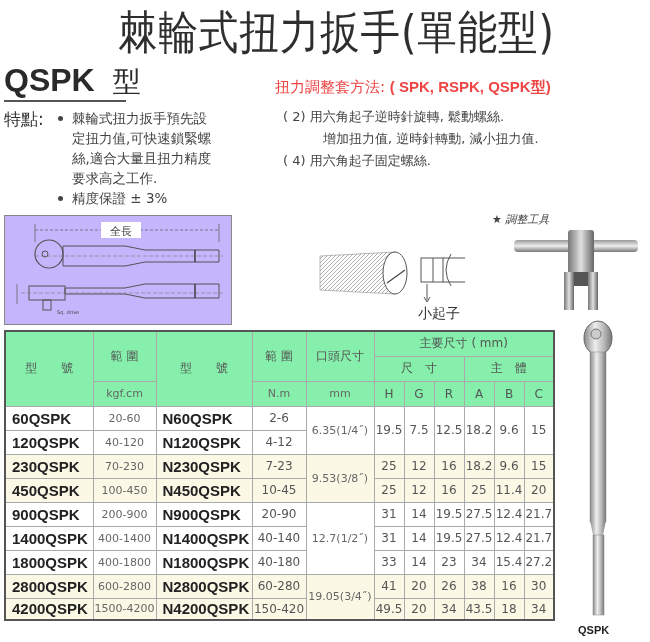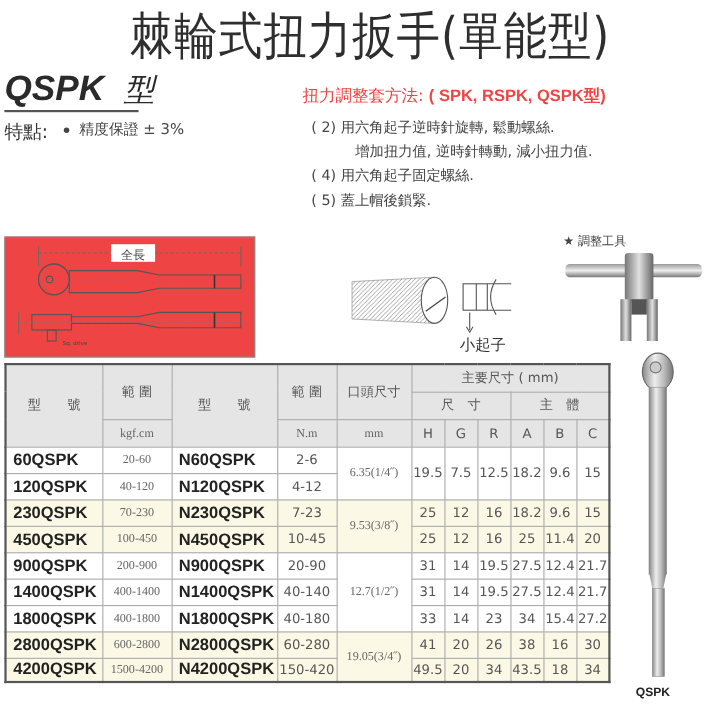--- a/index.html
+++ b/index.html
@@ -1,55 +1,56 @@
 <!DOCTYPE html>
 <html><head>
 <meta charset="utf-8">
 <style>
   html,body{margin:0;padding:0;}
   body{width:650px;height:642px;background:#ffffff;position:relative;overflow:hidden;
        font-family:"DejaVu Sans","Liberation Sans",sans-serif;color:#333;}
   .abs{position:absolute;}
   .title{left:118px;top:2px;font-size:46px;letter-spacing:1px;color:#2e2e2e;white-space:nowrap;
          font-family:"DejaVu Sans",sans-serif;transform:scaleX(0.86);transform-origin:left top;}
-  .model{left:4px;top:62px;font-size:32px;font-weight:bold;color:#2a2a2a;font-family:"Liberation Sans",sans-serif;font-style:italic;}
+  .model{left:4px;top:62px;font-size:32px;font-weight:bold;color:#2a2a2a;font-family:"Liberation Sans",sans-serif;}
   .model span.type{font-weight:normal;font-size:28px;margin-left:18px;}
   .model-rule{left:4px;top:100px;width:122px;height:2px;background:#555;}
   .feat-label{left:4px;top:108px;font-size:17px;color:#333;}
   .feat-list{left:58px;top:108px;width:160px;font-size:13.5px;line-height:20px;color:#444;}
   .feat-list .item{position:relative;padding-left:14px;}
   .feat-list .item:before{content:"";position:absolute;left:0;top:8px;width:5px;height:5px;border-radius:50%;background:#444;}
-  .diagram{left:4px;top:215px;width:226px;height:108px;border:1px solid #888;background:#ef4444;}
+  .diagram{left:4px;top:215px;width:226px;height:108px;border:1px solid #888;background:#c4b5fd;}
   .method-title{left:275px;top:78px;font-size:15px;color:#ef4444;white-space:nowrap;}
   .method-title b{font-family:"Liberation Sans",sans-serif;font-weight:bold;font-size:15px;}
   .steps{left:283px;top:106px;font-size:13px;line-height:22px;color:#444;white-space:nowrap;}
   .steps .cont{padding-left:40px;}
-  .tool-label{left:512px;top:212px;font-size:11px;color:#444;}
+  .tool-label{left:492px;top:212px;font-size:11px;color:#444;font-style:italic;}
   .tool{left:512px;top:228px;width:128px;height:92px;}
   .screw{left:315px;top:248px;width:150px;height:60px;}
   .screw-label{left:405px;top:305px;font-size:14px;color:#333;margin-left:13px;}
   .wrench{left:570px;top:320px;width:60px;height:300px;}
   .wrench-label{left:578px;top:624px;font-size:11px;font-weight:bold;font-family:"Liberation Sans",sans-serif;color:#222;}
   table.spec{position:absolute;left:4px;top:330px;border-collapse:collapse;font-size:12px;color:#555;}
   table.spec td{border:1px solid #aaa;text-align:center;padding:0;height:20px;}
   table.spec{border:2px solid #555;}
-  .hdr td{background:#e5e5e5;}
+  .hdr td{background:#86efac;}
   .mdl{font-family:"Liberation Sans",sans-serif;font-weight:bold;font-size:15px;color:#222;text-align:left !important;padding-left:6px !important;}
-  .kg{font-size:11px;color:#666;font-family:Liberation Serif, serif;}
+  .kg{font-size:11px;color:#666;}
   .yel td{background:#fbf9e6;}
 </style>
 </head>
 <body>
 
 <div class="abs title">棘輪式扭力扳手(單能型)</div>
 <div class="abs model"><span>QSPK</span><span class="type">型</span></div>
 <div class="abs model-rule"></div>
 
 <div class="abs feat-label">特點:</div>
 <div class="abs feat-list">
+  <div class="item">棘輪式扭力扳手預先設定扭力值,可快速鎖緊螺絲,適合大量且扭力精度要求高之工作.</div>
   <div class="item">精度保證 ± 3%</div>
 </div>
 
 <div class="abs diagram">
   <svg width="226" height="108" viewBox="0 0 226 108">
     <line x1="30" y1="14" x2="214" y2="14" stroke="#666" stroke-width="0.8" stroke-dasharray="3,2"></line>
     <line x1="30" y1="8" x2="30" y2="26" stroke="#666" stroke-width="0.8"></line>
     <line x1="214" y1="8" x2="214" y2="26" stroke="#666" stroke-width="0.8"></line>
     <rect x="96" y="6" width="40" height="16" fill="#fff"></rect>
     <text x="116" y="19" font-size="11" text-anchor="middle" fill="#444">全長</text>
@@ -66,21 +67,20 @@
     <line x1="12" y1="68" x2="12" y2="88" stroke="#666" stroke-width="0.8"></line>
     <text x="52" y="98" font-size="5" fill="#444">Sq. drive</text>
   </svg>
 </div>
 
 <div class="abs method-title"><span>扭力調整套方法:</span>&nbsp;<b>( SPK, RSPK, QSPK型)</b></div>
 <div class="abs steps">
   <div>( 2) 用六角起子逆時針旋轉, 鬆動螺絲.</div>
   <div class="cont">增加扭力值, 逆時針轉動, 減小扭力值.</div>
   <div>( 4) 用六角起子固定螺絲.</div>
-  <div>( 5) 蓋上帽後鎖緊.</div>
 </div>
 
 <div class="abs tool-label">★ 調整工具</div>
 <svg class="abs tool" viewBox="0 0 128 92">
   <defs>
       <linearGradient id="mt" x1="0" x2="1">
         <stop offset="0" stop-color="#777"></stop>
         <stop offset="0.5" stop-color="#e0e0e0"></stop>
         <stop offset="1" stop-color="#666"></stop>
       </linearGradient>

